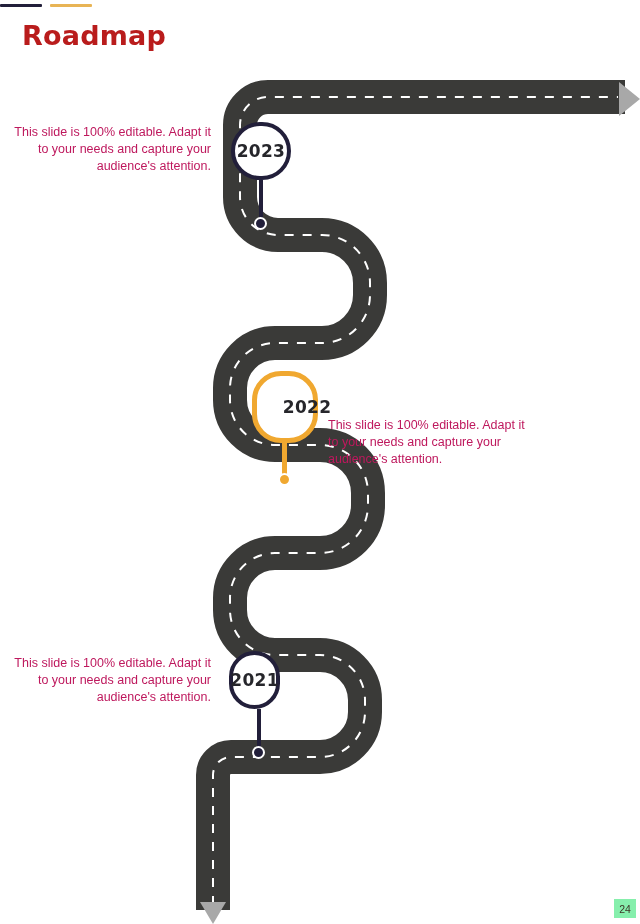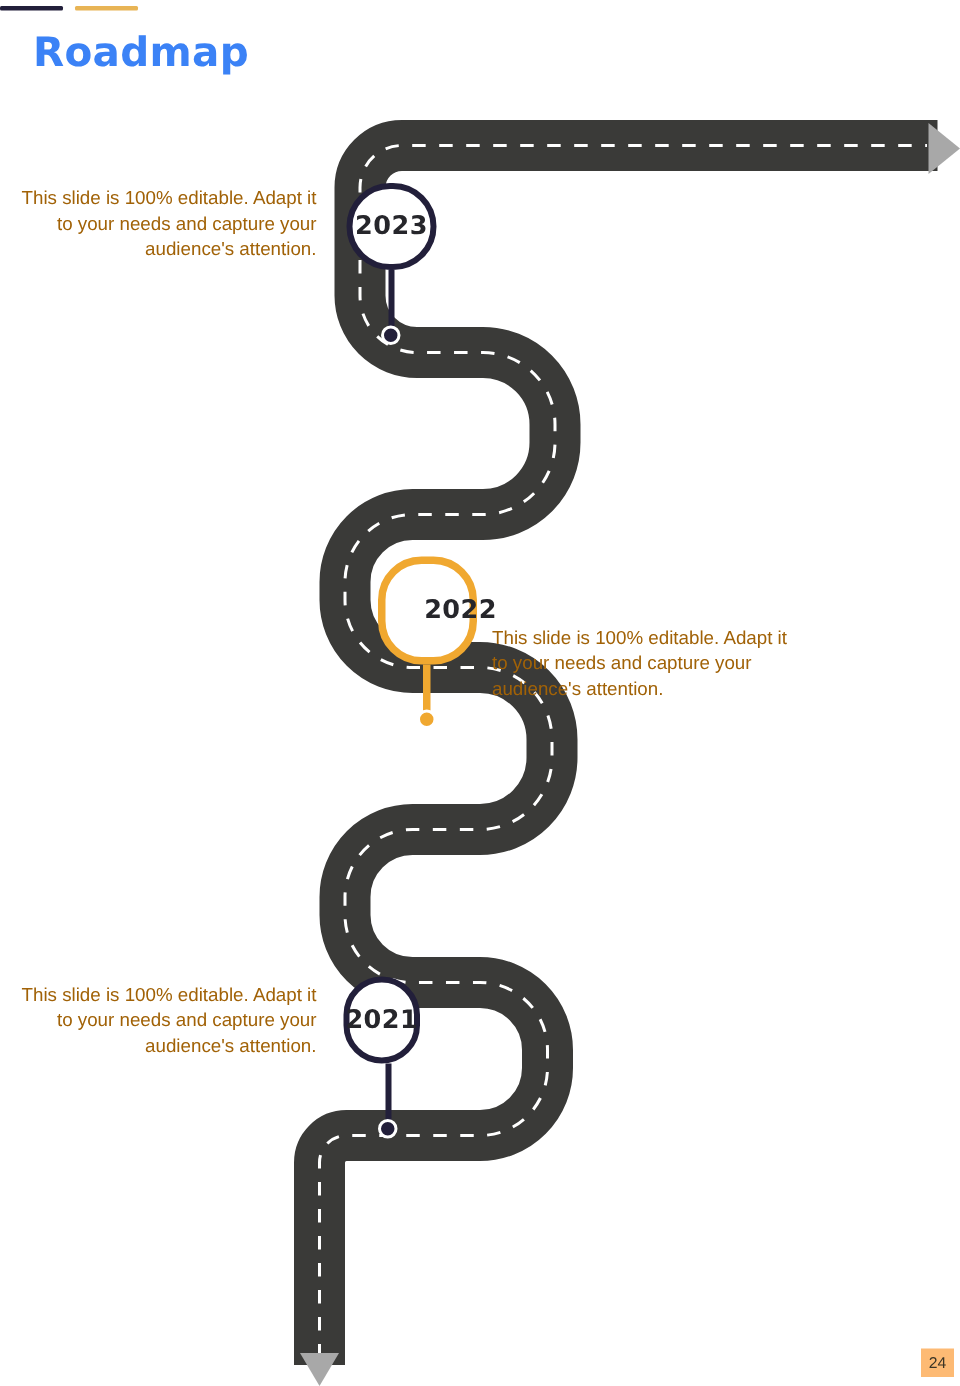--- a/index.html
+++ b/index.html
@@ -27,21 +27,21 @@
   .rule-gold { left: 50px; width: 42px; background: #e8b455; }
 
   
   .title {
     position: absolute;
     left: 22px;
     top: 20px;
     font-size: 27px;
     font-weight: bold;
     letter-spacing: 0.2px;
-    color: #3b82f6;
+    color: #b91c1c;
     font-family: "DejaVu Sans", sans-serif;
   }
 
   
   .road-layer {
     position: absolute;
     left: 0;
     top: 0;
     width: 640px;
     height: 924px;
@@ -85,34 +85,34 @@
   
   .v-gold .ms-box  { border: 5px solid #f0a830; }
   .v-gold .ms-stem { background: #f0a830; width: 5px; }
   .v-gold .ms-dot  { background: #f0a830; border: 2px solid #ffffff; }
 
   
   .desc {
     position: absolute;
     font-size: 12.5px;
     line-height: 17px;
-    color: #a16207;
+    color: #be185d;
     font-family: "Liberation Sans", sans-serif;
   }
   .desc.right { text-align: right; }
   .desc.left  { text-align: left; }
 
   
   .page-num {
     position: absolute;
     right: 4px;
     bottom: 6px;
     width: 22px;
     height: 19px;
-    background: #fdba74;
+    background: #86efac;
     color: #3c3526;
     font-size: 10.5px;
     display: flex;
     align-items: center;
     justify-content: center;
     font-family: "Liberation Sans", sans-serif;
   }
 </style>
 </head>
 <body>

